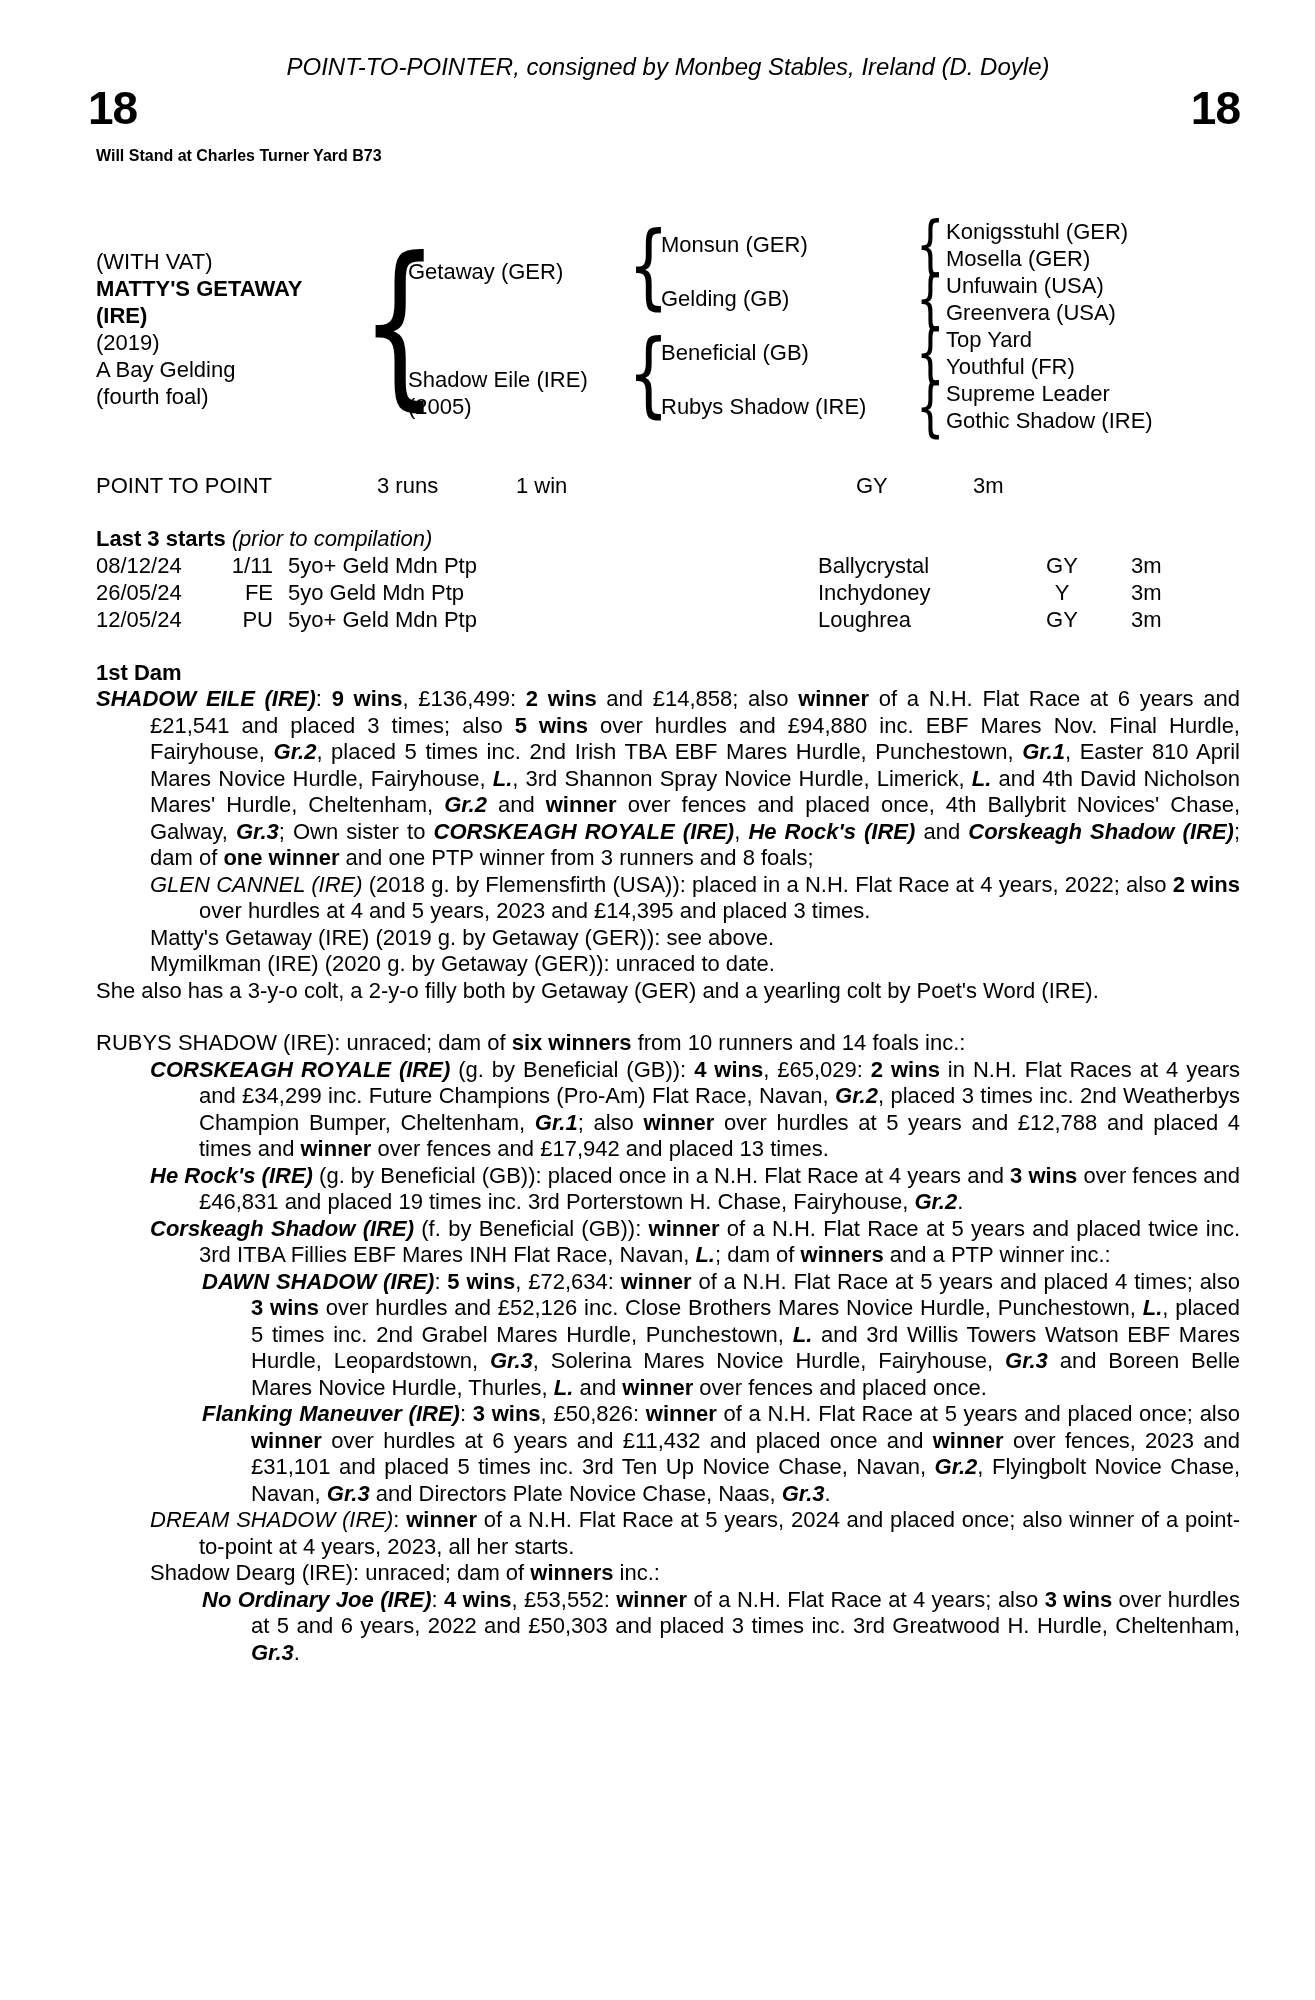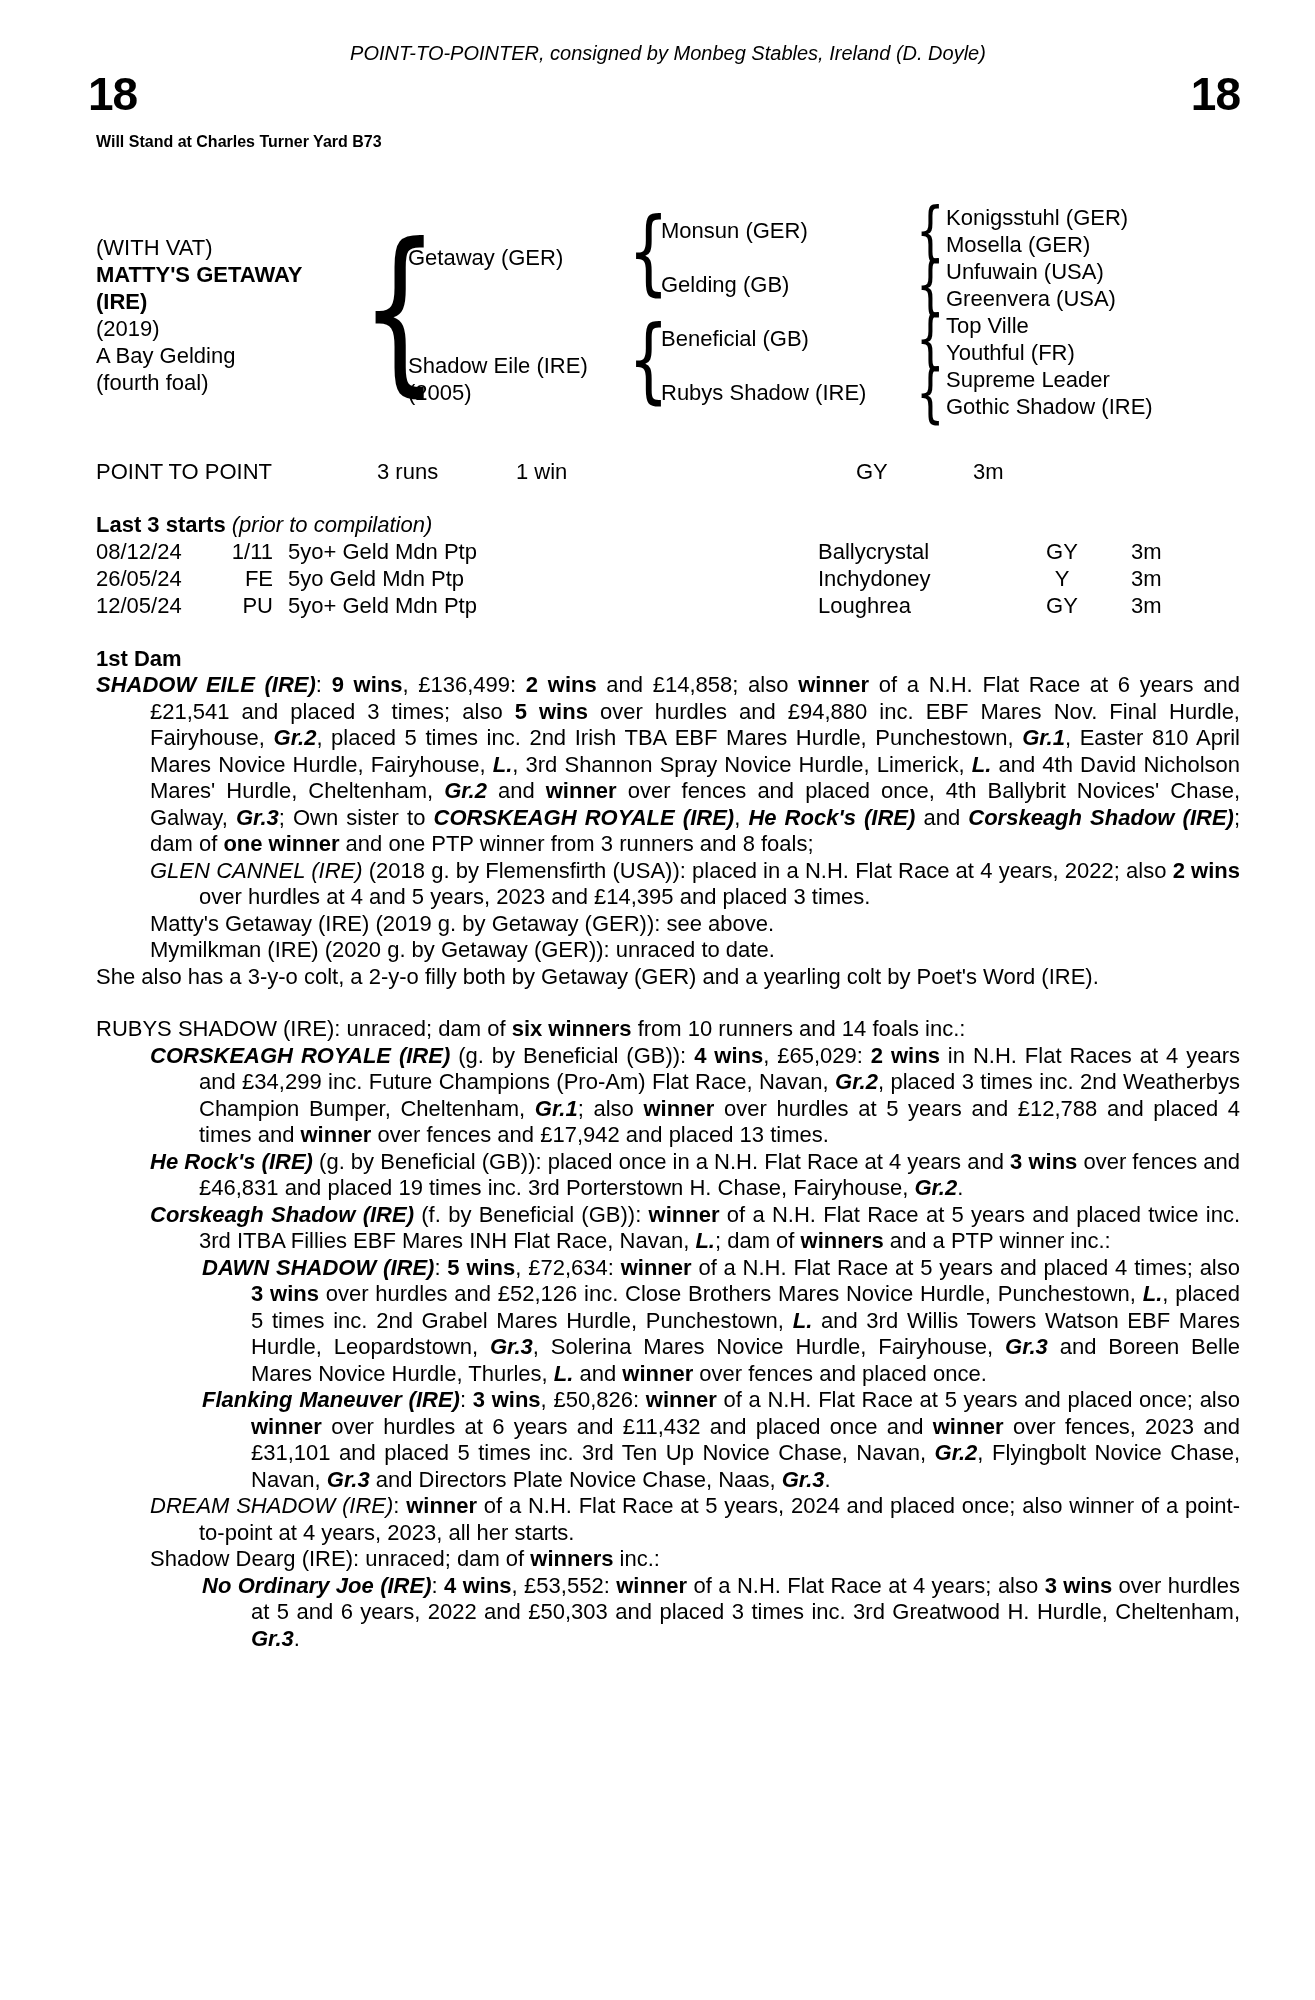--- a/index.html
+++ b/index.html
@@ -3,21 +3,21 @@
 <meta charset="utf-8">
 <style>
   html,body { margin:0; padding:0; background:#e8e8e8; }
   .page {
     position:relative; width:1315px; height:2000px; margin:0 auto;
     background:#ffffff; color:#000000;
     font-family:"Liberation Sans", sans-serif;
     font-size:22px; line-height:26.5px; overflow:hidden;
   }
   .content { padding:0 75px 0 96px; }
-  .consign { text-align:center; font-style:italic; font-size:20px; margin-top:40px; white-space:nowrap; }
+  .consign { text-align:center; font-style:italic; font-size:24px; margin-top:54px; white-space:nowrap; }
   .lot-row { display:flex; justify-content:space-between; height:52px; margin-top:2px;text-align:right; }
   .lot { font-weight:bold; font-size:46px; line-height:50px; letter-spacing:-1px; }
   .stand { font-weight:bold; font-size:16px; margin-top:8px; }
 
   .pedigree { position:relative; height:276px; margin-top:2px; }
   .ped-item { position:absolute; white-space:nowrap; }
   .ped-name { font-weight:bold; white-space:normal; width:215px; }
   .brace { position:absolute; font-family:"DejaVu Sans", sans-serif; transform:scaleX(0.7); transform-origin:left center; }
 
   .para { text-align:justify; }
@@ -81,21 +81,21 @@
 
       <div class="ped-item" style="left:565px; top:61px">Monsun (GER)</div>
       <div class="ped-item" style="left:565px; top:115px">Gelding (GB)</div>
       <div class="ped-item" style="left:565px; top:169px">Beneficial (GB)</div>
       <div class="ped-item" style="left:565px; top:223px">Rubys Shadow (IRE)</div>
 
       <div class="ped-item" style="left:850px; top:48px">Konigsstuhl (GER)</div>
       <div class="ped-item" style="left:850px; top:75px">Mosella (GER)</div>
       <div class="ped-item" style="left:850px; top:102px">Unfuwain (USA)</div>
       <div class="ped-item" style="left:850px; top:129px">Greenvera (USA)</div>
-      <div class="ped-item" style="left:850px; top:156px">Top Ville</div>
+      <div class="ped-item" style="left:850px; top:156px">Top Yard</div>
       <div class="ped-item" style="left:850px; top:183px">Youthful (FR)</div>
       <div class="ped-item" style="left:850px; top:210px">Supreme Leader</div>
       <div class="ped-item" style="left:850px; top:237px">Gothic Shadow (IRE)</div>
     </div>
 
 
     <div class="sp"></div>
     <div class="rec-row">
       <span style="left:0">POINT TO POINT</span>
       <span style="left:281px">3 runs</span>

